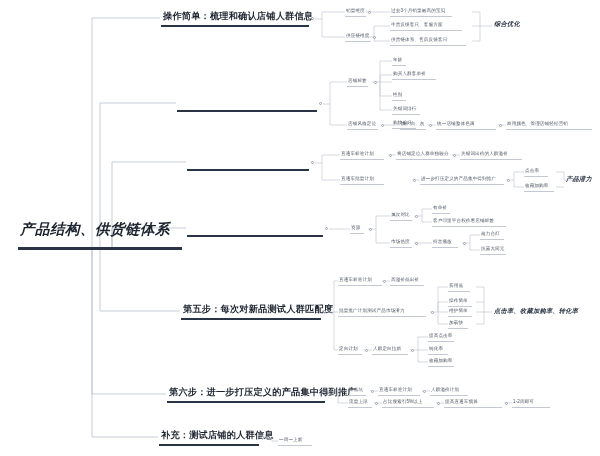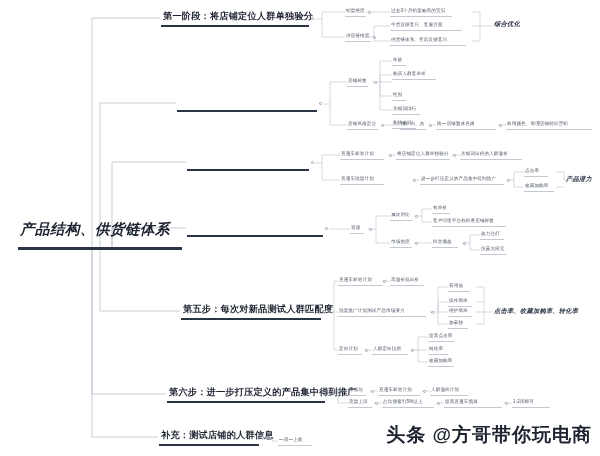--- a/index.html
+++ b/index.html
@@ -64,21 +64,21 @@
       <path d="M112 250 L112 228 L186 228"></path>
       <path d="M100 250 L100 311 L180 311"></path>
       <path d="M92 250 L92 394 L166 394"></path>
       <path d="M92 250 L92 437 L158 437"></path>
     </g>
   </svg>
 
   <div class="node root" style="left:20px;top:222px;">产品结构、供货链体系</div>
   <div class="root-rule" style="left:18px;top:247px;width:164px;"></div>
 
-  <div class="node branch" style="left:163px;top:12px;">第一阶段：将店铺定位人群单独验分</div>
+  <div class="node branch" style="left:163px;top:12px;">操作简单：梳理和确认店铺人群信息</div>
   <div class="branch-rule" style="left:161px;top:25px;width:148px;"></div>
   <div class="dot" style="left:311px;top:17px;"></div>
 
   <svg class="wires" viewBox="0 0 600 456">
     <g stroke="#c3c8d2" stroke-width="0.7" fill="none">
       <path d="M315 19 L322 19 L322 12 L345 12"></path>
       <path d="M322 19 L322 37 L345 37"></path>
       <path d="M366 12 L374 12 L374 12 L390 12"></path>
       <path d="M366 37 L374 37 L374 26 L390 26"></path>
       <path d="M374 37 L374 41 L390 41"></path>
@@ -362,15 +362,14 @@
 
   <svg class="wires" viewBox="0 0 600 456">
     <g stroke="#c3c8d2" stroke-width="0.7" fill="none">
       <path d="M265 438 L272 438 L272 441 L278 441"></path>
     </g>
   </svg>
 
   <div class="node sub" style="left:279px;top:438px;">一周一上新</div>
   <div class="sub-rule" style="left:278px;top:445px;width:34px;"></div>
 
-  <div class="watermark">头条 @方哥带你玩电商</div>
 
 </div>
 
 </body></html>

